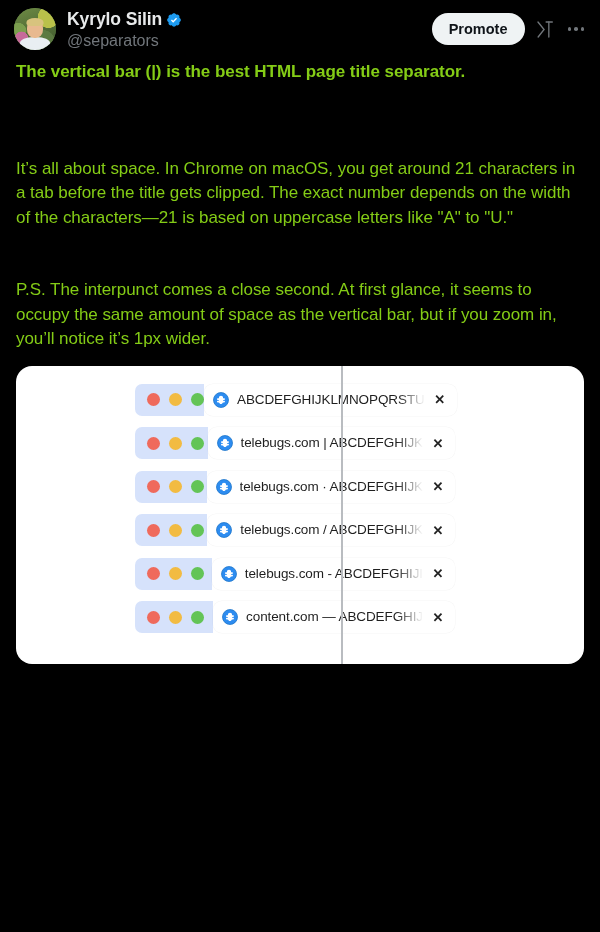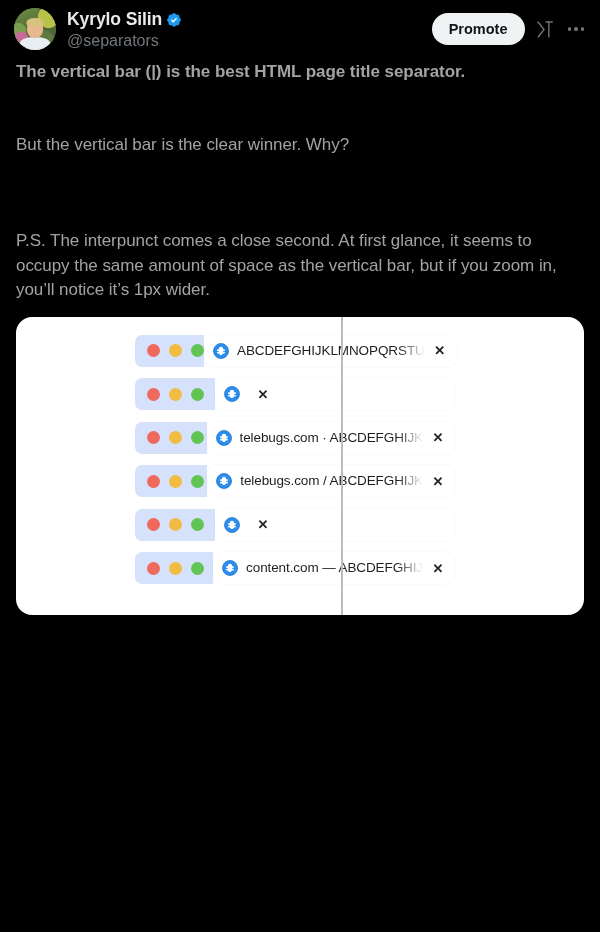--- a/index.html
+++ b/index.html
@@ -123,21 +123,21 @@
   .more-dots i {
     width:3.5px; height:3.5px; border-radius:50%;
     background:#71767b; display:block;
   }
 
   
   .body-text {
     padding:6px 16px 0 16px;
     font-size:17px;
     line-height:24.5px;
-    color:#a3a3a3;
+    color:#84cc16;
     letter-spacing:-0.05px;
   }
   .para { margin:0; white-space:pre-wrap; }
   .para.bold { font-weight:bold; }
   .spacer { height:24px; }
 
   
   .card-wrap {
     padding:14px 16px 0 16px;
   }
@@ -267,22 +267,22 @@
         <i></i>
         <i></i>
       </div>
     </div>
   </div>
 
   <div class="body-text">
     <p class="para bold">The vertical bar (|) is the best HTML page title separator.</p>
     <div class="spacer"></div>
     <div class="spacer"></div>
-    <p class="para">But the vertical bar is the clear winner. Why?</p>
     <div class="spacer"></div>
+    <p class="para">It’s all about space. In Chrome on macOS, you get around 21 characters in a tab before the title gets clipped. The exact number depends on the width of the characters—21 is based on uppercase letters like "A" to "U."</p>
     <div class="spacer"></div>
     <div class="spacer"></div>
     <p class="para">P.S. The interpunct comes a close second. At first glance, it seems to occupy the same amount of space as the vertical bar, but if you zoom in, you’ll notice it’s 1px wider.</p>
   </div>
 
   <div class="card-wrap">
     <div class="card" style="background: rgb(255, 255, 255);">
       <div class="ruler" style="background: rgb(185, 188, 192);"></div>
       <div class="tabs" id="tabs">
   <div class="tab-row">
@@ -309,20 +309,21 @@
       <span class="dot red" style="background: rgb(239, 106, 92);"></span>
       <span class="dot yellow" style="background: rgb(242, 187, 66);"></span>
       <span class="dot green" style="background: rgb(99, 196, 86);"></span>
     </div>
     <div class="tab">
       <svg class="favicon" viewBox="0 0 32 32">
         <circle cx="16" cy="16" r="15" fill="#2d8cf0"></circle>
         <circle cx="16" cy="16" r="15" fill="none" stroke="#1a73c7" stroke-width="1.5"></circle>
         <path fill="#ffffff" d="M16 7.5c2.3 0 4.1 1.6 4.1 3.6v1.2h2.1c1 0 1.8.8 1.8 1.8s-.8 1.8-1.8 1.8h-2.1v1.4h2.1c1 0 1.8.8 1.8 1.8s-.8 1.8-1.8 1.8h-2.3c-.6 1.8-2.2 3.1-4 3.1s-3.4-1.3-4-3.1H9.7c-1 0-1.8-.8-1.8-1.8s.8-1.8 1.8-1.8h2.1v-1.4H9.7c-1 0-1.8-.8-1.8-1.8s.8-1.8 1.8-1.8h2.2v-1.2c0-2 1.8-3.6 4.1-3.6z"></path>
       </svg>
+      <span class="tab-title">telebugs.com | ABCDEFGHIJK</span>
       <span class="tab-close">✕</span>
     </div>
   </div>
 
   <div class="tab-row">
     <div class="tab-bg-right" style="background: rgb(214, 226, 251);"></div>
     <div class="dots-zone" style="background: rgb(214, 226, 251);">
       <span class="dot red" style="background: rgb(239, 106, 92);"></span>
       <span class="dot yellow" style="background: rgb(242, 187, 66);"></span>
       <span class="dot green" style="background: rgb(99, 196, 86);"></span>
@@ -362,20 +363,21 @@
       <span class="dot red" style="background: rgb(239, 106, 92);"></span>
       <span class="dot yellow" style="background: rgb(242, 187, 66);"></span>
       <span class="dot green" style="background: rgb(99, 196, 86);"></span>
     </div>
     <div class="tab">
       <svg class="favicon" viewBox="0 0 32 32">
         <circle cx="16" cy="16" r="15" fill="#2d8cf0"></circle>
         <circle cx="16" cy="16" r="15" fill="none" stroke="#1a73c7" stroke-width="1.5"></circle>
         <path fill="#ffffff" d="M16 7.5c2.3 0 4.1 1.6 4.1 3.6v1.2h2.1c1 0 1.8.8 1.8 1.8s-.8 1.8-1.8 1.8h-2.1v1.4h2.1c1 0 1.8.8 1.8 1.8s-.8 1.8-1.8 1.8h-2.3c-.6 1.8-2.2 3.1-4 3.1s-3.4-1.3-4-3.1H9.7c-1 0-1.8-.8-1.8-1.8s.8-1.8 1.8-1.8h2.1v-1.4H9.7c-1 0-1.8-.8-1.8-1.8s.8-1.8 1.8-1.8h2.2v-1.2c0-2 1.8-3.6 4.1-3.6z"></path>
       </svg>
+      <span class="tab-title">telebugs.com - ABCDEFGHIJI</span>
       <span class="tab-close">✕</span>
     </div>
   </div>
 
   <div class="tab-row">
     <div class="tab-bg-right" style="background: rgb(214, 226, 251);"></div>
     <div class="dots-zone" style="background: rgb(214, 226, 251);">
       <span class="dot red" style="background: rgb(239, 106, 92);"></span>
       <span class="dot yellow" style="background: rgb(242, 187, 66);"></span>
       <span class="dot green" style="background: rgb(99, 196, 86);"></span>

